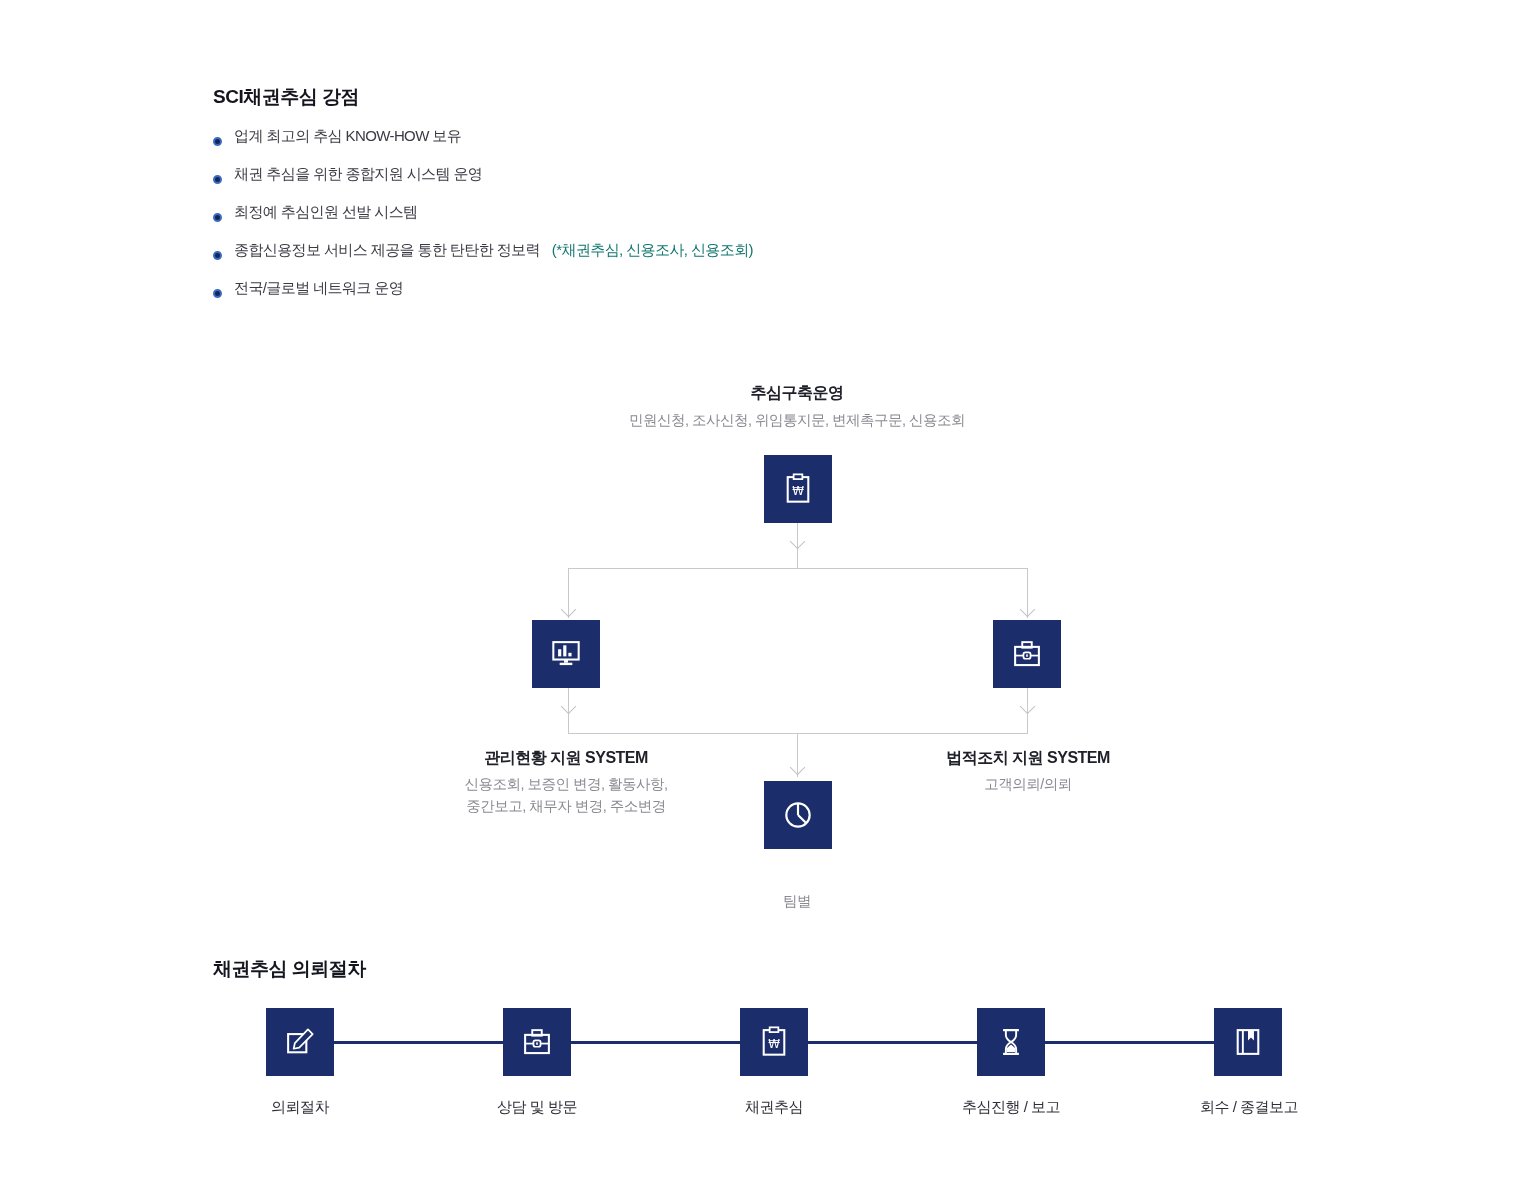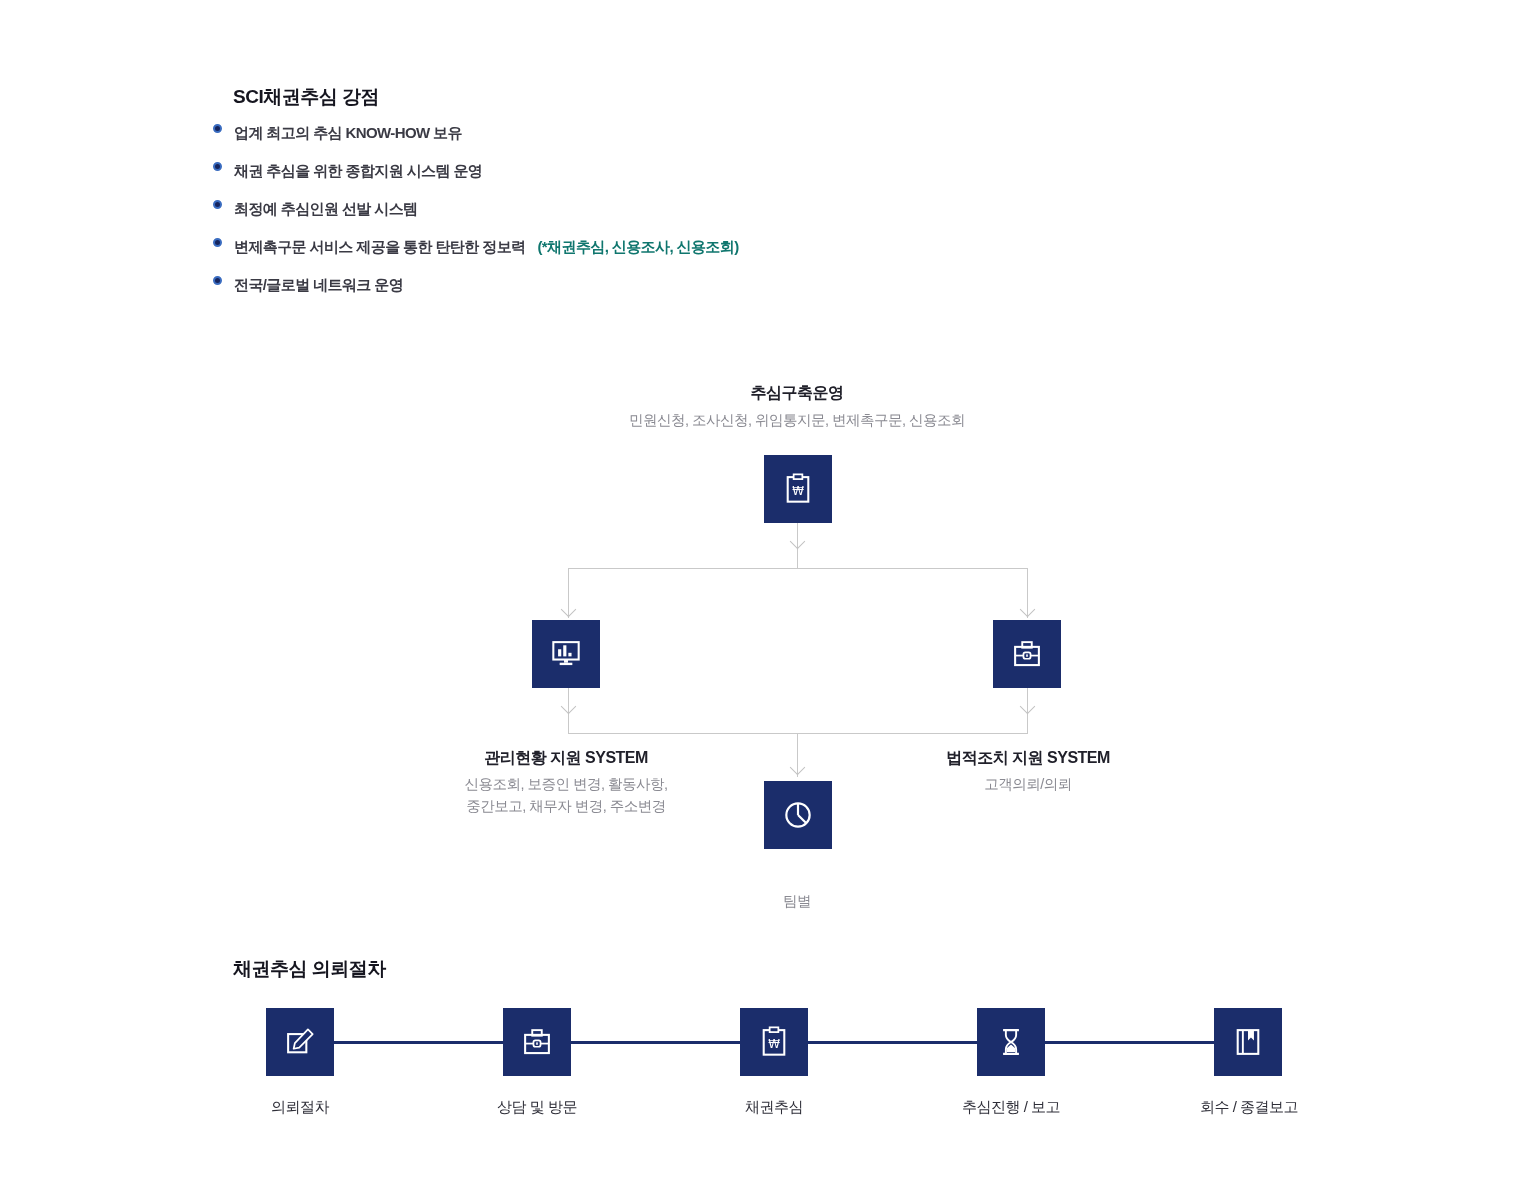--- a/index.html
+++ b/index.html
@@ -1,26 +1,26 @@
 <!DOCTYPE html>
 <html><head>
 <meta charset="utf-8">
 <style>
   html,body{margin:0;padding:0;background:#fff;}
   .page{position:relative;width:1523px;height:1201px;background:#ffffff;
         font-family:"Liberation Sans",sans-serif;overflow:hidden;color:#3a3a44;}
   .abs{position:absolute;}
 
   
-  .sec-title{font-size:19px;font-weight:700;color:#15151f;letter-spacing:-0.5px;margin-left:20px;}
+  .sec-title{font-size:19px;font-weight:700;color:#15151f;letter-spacing:-0.5px;}
 
   
   .bullets{position:absolute;left:213px;top:124px;list-style:none;margin:0;padding:0;}
-  .bullets li{display:flex;align-items:flex-start;height:22px;margin-bottom:16px;
-              font-size:15px;color:#3a3a44;letter-spacing:-0.6px;font-weight:bold;}
+  .bullets li{display:flex;align-items:flex-end;height:22px;margin-bottom:16px;
+              font-size:15px;color:#3a3a44;letter-spacing:-0.6px;}
   .dot{width:5px;height:5px;border-radius:50%;background:#16255e;
        border:2px solid #3a6cc0;margin-right:12px;flex:0 0 auto;}
   .hl{color:#0f766e;margin-left:12px;}
 
   
   .tile{position:absolute;width:68px;height:68px;background:#1b2d6b;
         display:flex;align-items:center;justify-content:center;}
   .tile svg{display:block;}
 
   
@@ -54,21 +54,21 @@
     <li>
       <span class="dot"></span>
       <span>채권 추심을 위한 종합지원 시스템 운영</span>
     </li>
     <li>
       <span class="dot"></span>
       <span>최정예 추심인원 선발 시스템</span>
     </li>
     <li>
       <span class="dot"></span>
-      <span>변제촉구문 서비스 제공을 통한 탄탄한 정보력</span>
+      <span>종합신용정보 서비스 제공을 통한 탄탄한 정보력</span>
       <span class="hl">(*채권추심, 신용조사, 신용조회)</span>
     </li>
     <li>
       <span class="dot"></span>
       <span>전국/글로벌 네트워크 운영</span>
     </li>
   </ul>
 
   <div class="dg-title" style="left:597px;top:383px;width:400px;">추심구축운영</div>
   <div class="dg-sub" style="left:547px;top:409px;width:500px;">민원신청, 조사신청, 위임통지문, 변제촉구문, 신용조회</div>

